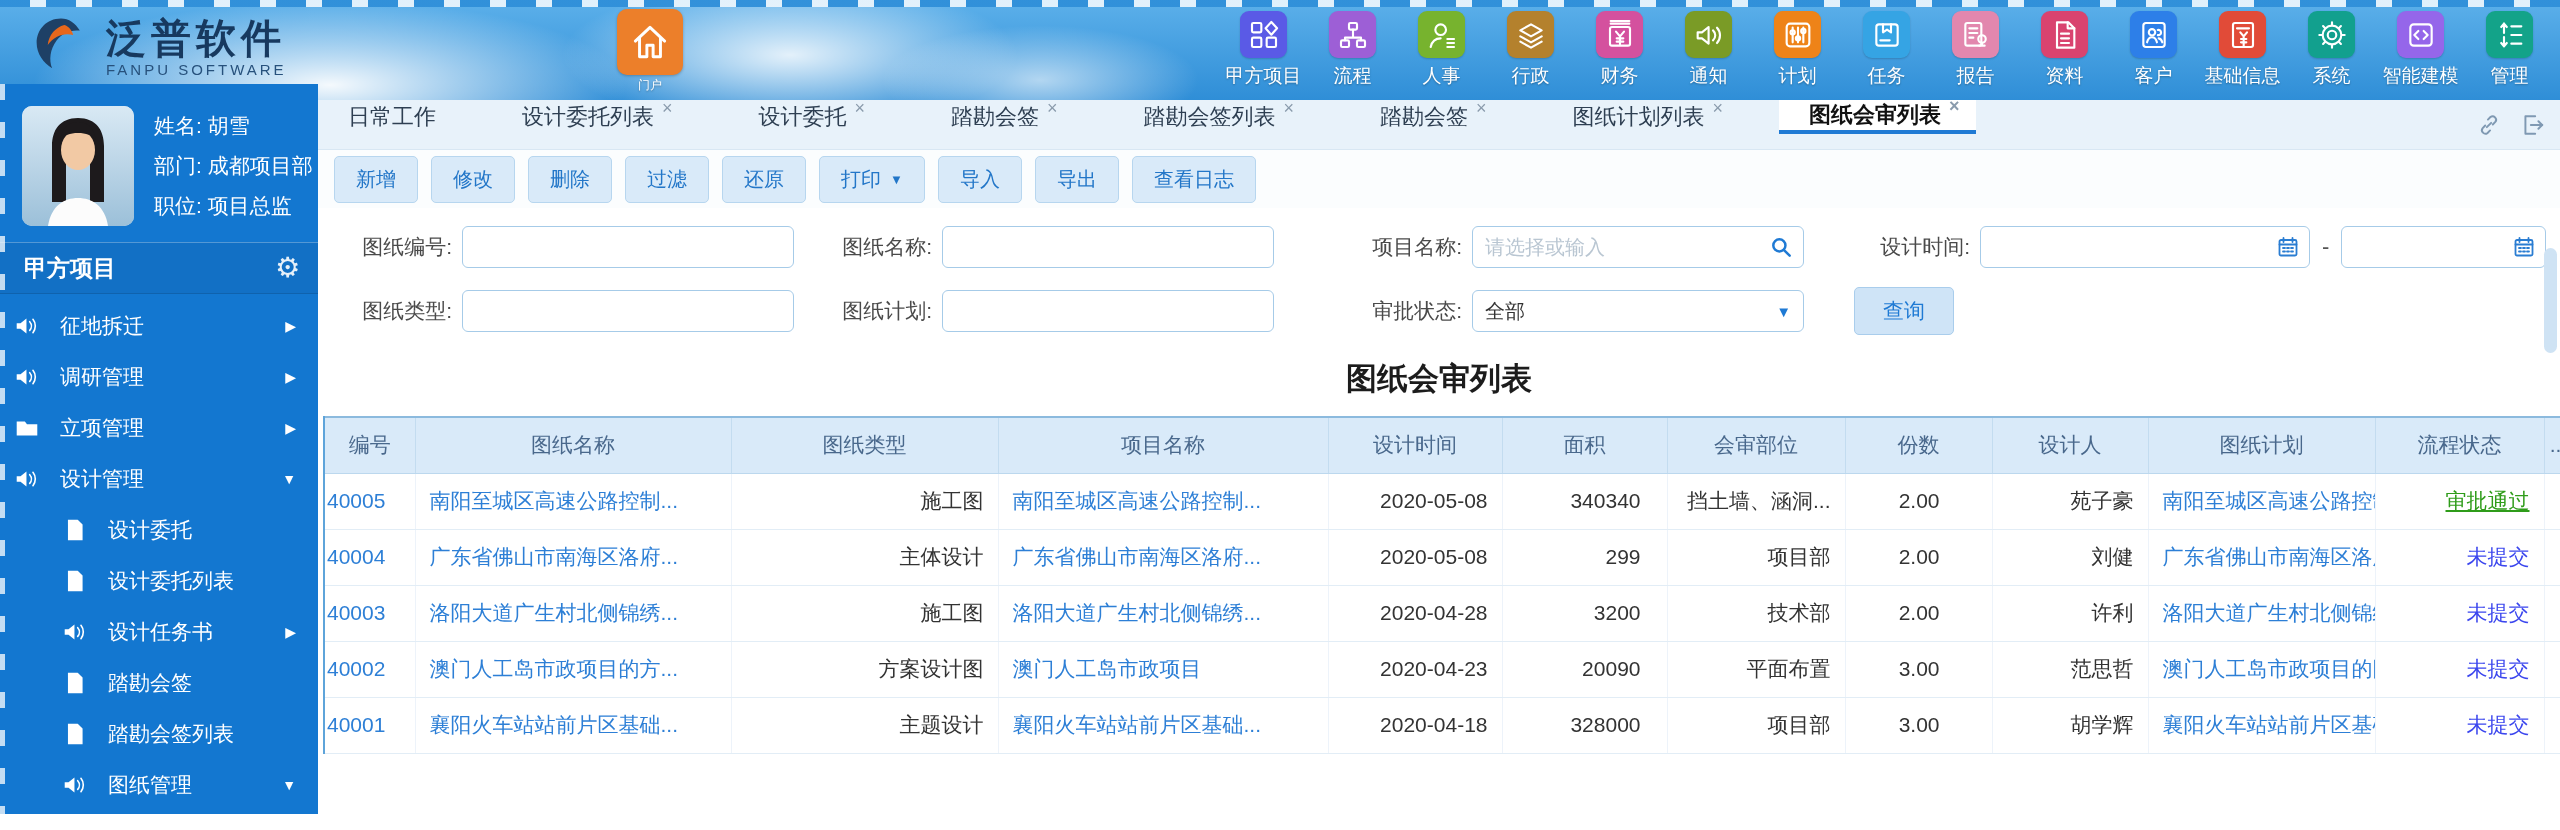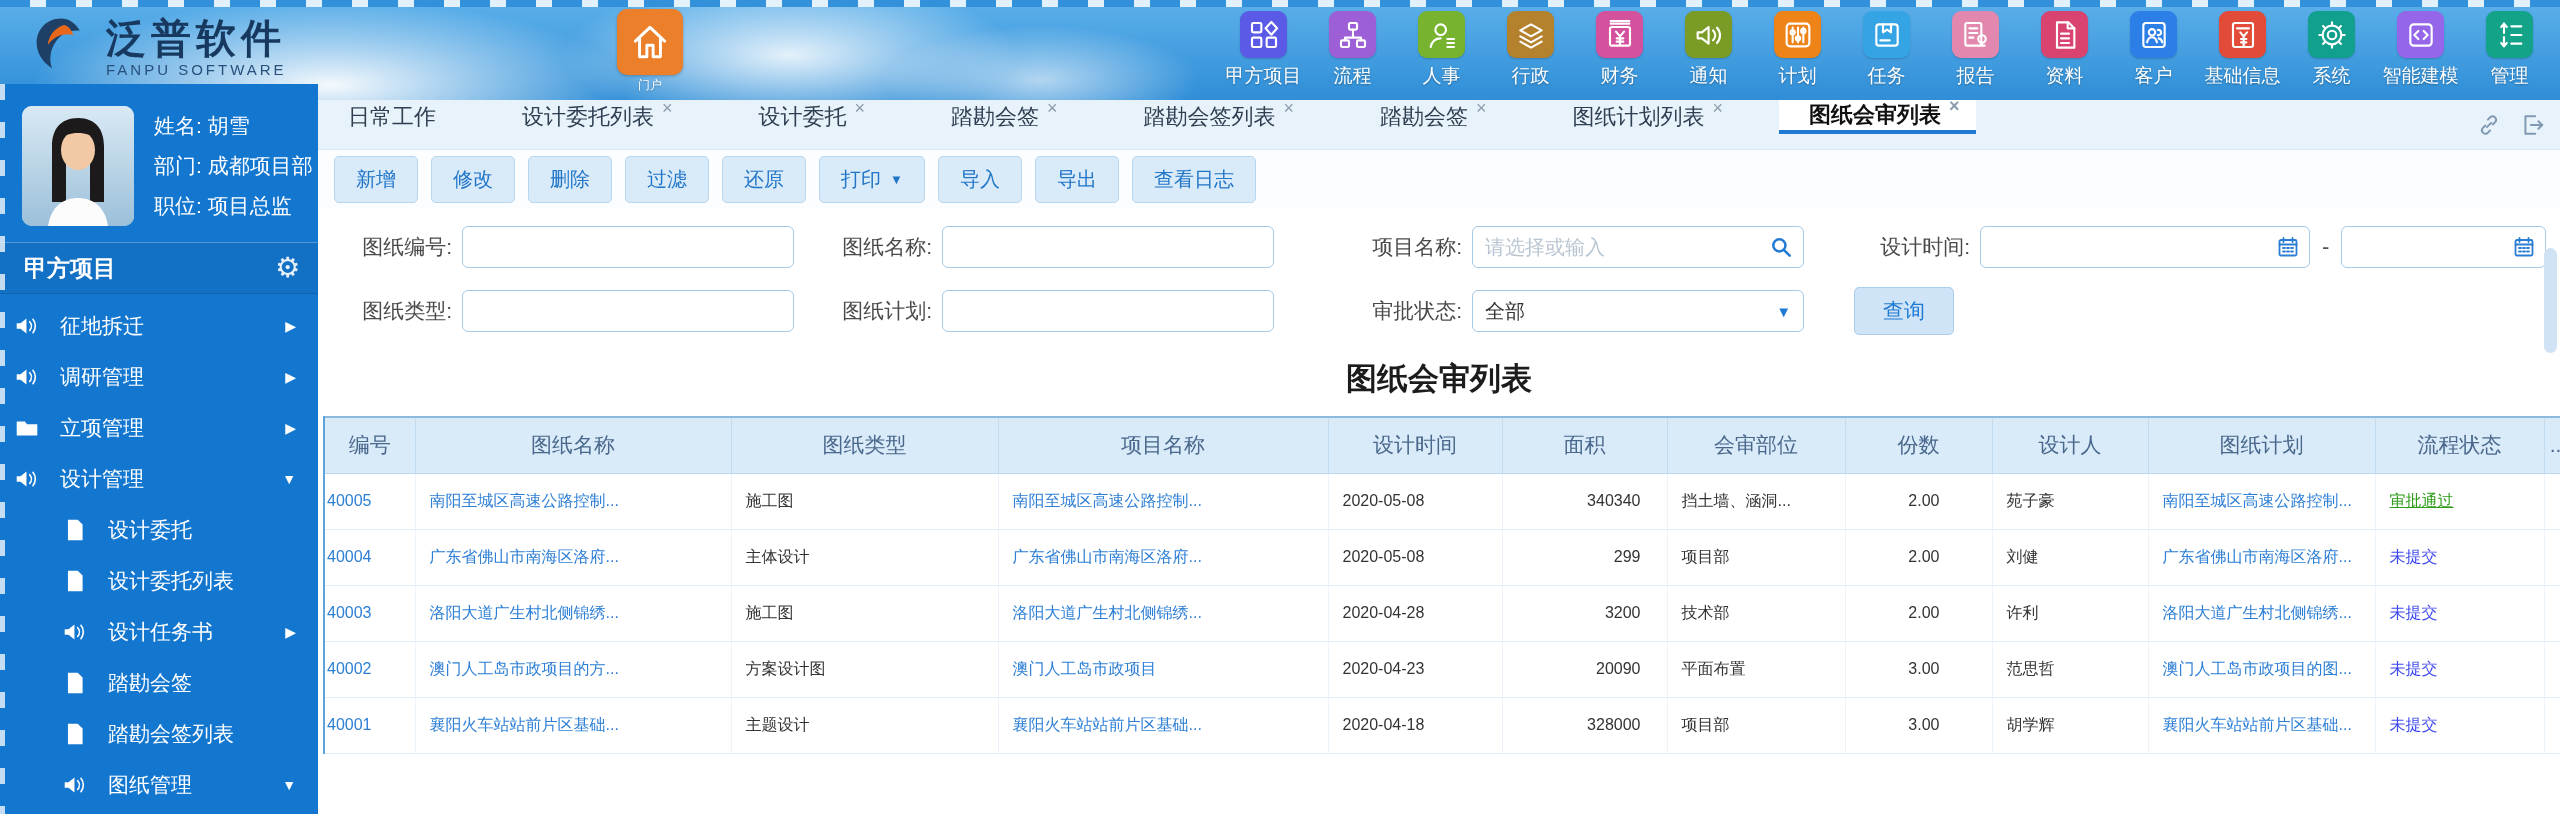--- a/index.html
+++ b/index.html
@@ -73,22 +73,22 @@
   .dsep{margin:0 12px;color:#555;font-size:22px}
   .fselect{width:332px;height:42px;border:1px solid #a6cbe8;border-radius:6px;background:#fff;display:flex;align-items:center;justify-content:space-between;padding:0 12px;font-size:20px;color:#333;cursor:pointer}
   .fselect .scaret{color:#1f7ad4;font-size:15px}
   .qbtn{background:#cfe4f7;border:1px solid #a9cdec;color:#1f7ad4;font-size:21px;padding:9px 28px;border-radius:5px;margin-left:50px;cursor:pointer}
 
   .list-title{text-align:center;font-size:31px;color:#1c1c1c;margin:4px 0 16px;font-weight:bold}
 
   .grid-wrap{margin:0 6px 0 5px;border-left:2px solid #5ea4da}
   table{width:100%;border-collapse:collapse;table-layout:fixed}
   thead th{height:56px;background:#d9eaf9;font-size:21px;color:#49688c;font-weight:normal;border-top:2px solid #8cbade;border-bottom:1px solid #bcd8ee;border-right:1px solid #c3dcf0;white-space:nowrap;overflow:hidden}
-  tbody td{height:56px;font-size:16px;color:#333;border-bottom:1px solid #e2edf6;border-right:1px solid #edf3fa;white-space:nowrap;overflow:hidden;padding:0 14px}
-  td.al{text-align:left}td.ac{text-align:left}td.ar{text-align:right}
+  tbody td{height:56px;font-size:21px;color:#333;border-bottom:1px solid #e2edf6;border-right:1px solid #edf3fa;white-space:nowrap;overflow:hidden;padding:0 14px}
+  td.al{text-align:left}td.ac{text-align:right}td.ar{text-align:right}
   td.link{color:#2d7fd6;cursor:pointer}
   td.idcell{color:#2d7fd6;padding:0 2px;cursor:pointer}
   td.num{padding-right:26px}
   td.copies{padding-right:52px}
 
   .vthumb{position:absolute;right:3px;top:248px;width:13px;height:105px;background:#cfe3f4;border-radius:7px;cursor:pointer}
 </style>
 </head>
 <body>
 

